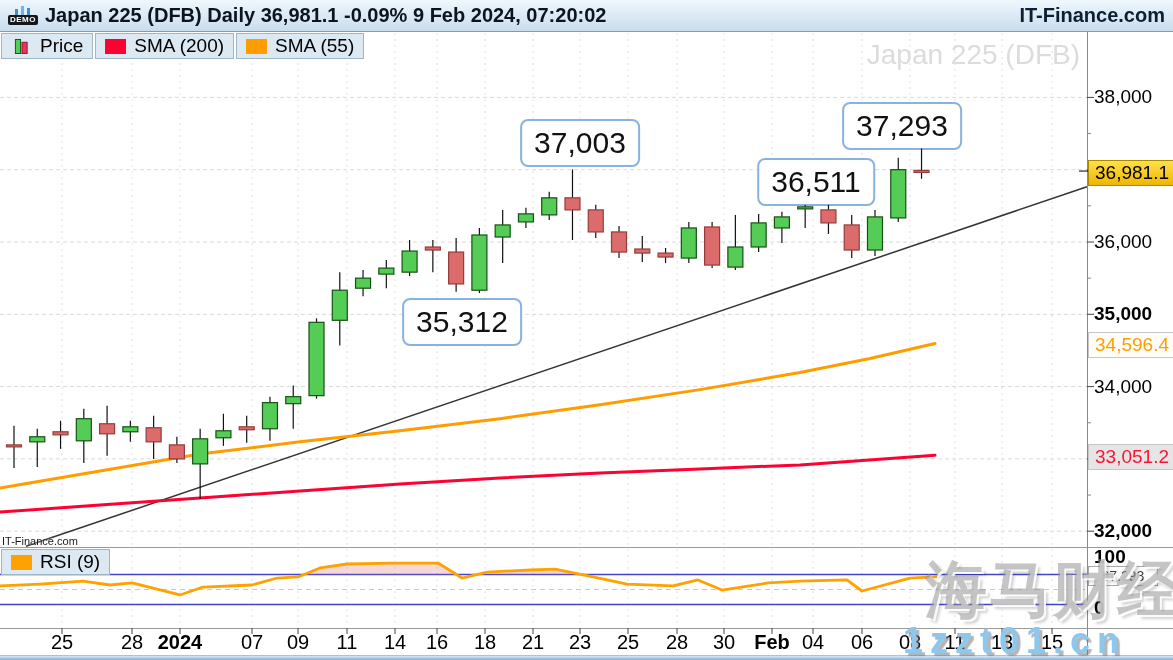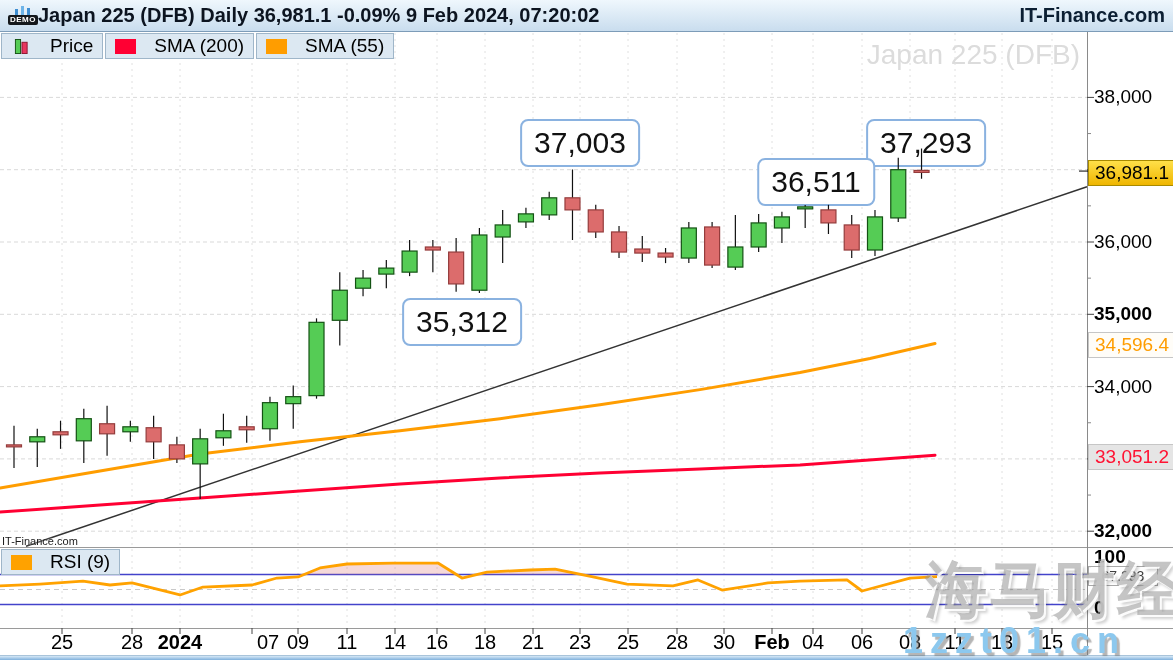--- a/index.html
+++ b/index.html
@@ -1,29 +1,29 @@
 <!DOCTYPE html>
 <html><head>
 <meta charset="utf-8">
 <style>
   html,body{margin:0;padding:0;}
   #app{position:relative;width:1173px;height:660px;background:#fff;overflow:hidden;
        font-family:"Liberation Sans",sans-serif;}
   
   #hdr{position:absolute;left:0;top:0;width:1173px;height:32px;box-sizing:border-box;
        background:linear-gradient(#eff7fd,#c9ddee);border-bottom:1px solid #7d9cb8;
-       display:flex;align-items:center;padding:0 8px;z-index:7;}
+       display:flex;align-items:center;padding:0 8px;gap:7px;z-index:7;}
   .demo{display:flex;flex-direction:column;align-items:center;line-height:1;}
   .demo-badge{background:#14181c;color:#fff;font-size:8px;font-weight:bold;
        padding:1px 2px;border-radius:2px;letter-spacing:.5px;}
   #hdr-title{font-weight:bold;font-size:20px;color:#0c1420;white-space:nowrap;}
   #brand{margin-left:auto;font-weight:bold;font-size:20px;color:#0c1f33;}
   
   #chips{position:absolute;top:33px;left:1px;display:flex;gap:2px;z-index:6;}
-  .chip{display:flex;align-items:center;gap:18px;background:#dce8f2;border:1px solid #9fb6c9;
+  .chip{display:flex;align-items:center;gap:8px;background:#dce8f2;border:1px solid #9fb6c9;
         padding:0 9px;height:26px;font-size:19px;color:#000;box-sizing:border-box;cursor:default;}
   .swatch{width:21px;height:15px;display:inline-block;}
   #rsi-chip{position:absolute;top:549px;left:1px;z-index:6;}
   
   #wm-symbol{position:absolute;top:39px;right:93px;font-size:28px;color:#dcdcdc;z-index:1;}
   #wm-cn{position:absolute;left:925px;top:548px;font-size:62px;font-weight:bold;z-index:8;
         color:rgba(150,150,150,.55);text-shadow:2px 2px 0 rgba(255,255,255,.9),4px 4px 3px rgba(0,0,0,.18);
         letter-spacing:2px;pointer-events:none;white-space:nowrap;}
   #wm-url{position:absolute;left:903px;top:620px;font-size:36px;font-weight:bold;z-index:8;
         color:#8cc8ee;text-shadow:3px 3px 1px rgba(120,120,120,.55);letter-spacing:7px;
@@ -146,21 +146,21 @@
       <line x1="910" y1="549" x2="910" y2="627" stroke="#e0e0e0" stroke-dasharray="2 4"></line>
       <line x1="955" y1="33" x2="955" y2="546" stroke="#e0e0e0" stroke-dasharray="2 4"></line>
       <line x1="955" y1="549" x2="955" y2="627" stroke="#e0e0e0" stroke-dasharray="2 4"></line>
       <line x1="1002" y1="33" x2="1002" y2="546" stroke="#e0e0e0" stroke-dasharray="2 4"></line>
       <line x1="1002" y1="549" x2="1002" y2="627" stroke="#e0e0e0" stroke-dasharray="2 4"></line>
       <line x1="1052" y1="33" x2="1052" y2="546" stroke="#e0e0e0" stroke-dasharray="2 4"></line>
       <line x1="1052" y1="549" x2="1052" y2="627" stroke="#e0e0e0" stroke-dasharray="2 4"></line>
     </svg>
   <div id="callouts">
       <div class="co" style="left: 580px; top: 143px;">37,003</div>
-      <div class="co" style="left: 926px; top: 126px; margin-top: 17px;">37,293</div>
+      <div class="co" style="left: 902px; top: 126px;">37,293</div>
       <div class="co" style="left: 816px; top: 182px;">36,511</div>
       <div class="co" style="left: 462px; top: 322px;">35,312</div>
     </div>
   <svg id="plot-svg" class="layer" width="1173" height="660">
       <line x1="26" y1="546.2384" x2="1087" y2="186.7628" stroke="#333333" stroke-width="1.5"></line>
       <polyline points="0,512.1128 100,505.0997 200,498.08660000000003 300,491.00120000000004 400,483.98810000000003 500,477.98720000000003 600,472.9262 700,468.9497 800,464.9009 935,455.1982400000002" fill="none" stroke="#ff0033" stroke-width="3" stroke-linecap="round"></polyline>
       <polyline points="0,488.0369 100,470.9741 200,453.9113 300,441.8372 400,430.7753 500,418.7012 600,404.675 700,389.63660000000004 800,372.5738 870,358.4753 935,343.4802799999999" fill="none" stroke="#ff9d00" stroke-width="3" stroke-linecap="round"></polyline>
       <g>
         <line x1="14" y1="425.7866" x2="14" y2="467.9375" stroke="#111111" stroke-width="1.2"></line>
         <rect x="6.5" y="444.8738" width="15" height="2" fill="#dc6c6c" stroke="#943c3c" stroke-width="1.2"></rect>
@@ -301,21 +301,21 @@
   <div id="lab-sma55" class="badge">34,596.4</div>
   <div id="lab-sma200" class="badge">33,051.2</div>
   <div id="lab-rsi-top" class="ylab b">100</div>
   <div id="lab-rsi" class="badge">67.293</div>
   <div id="lab-rsi-bot" class="ylab b">0</div>
 
   <div id="xlabs">
       <div class="xlab" style="left: 62px;">25</div>
       <div class="xlab" style="left: 132px;">28</div>
       <div class="xlab b" style="left: 180px;">2024</div>
-      <div class="xlab" style="left: 268px; text-align: center;">07</div>
+      <div class="xlab" style="left: 252px; text-align: center;">07</div>
       <div class="xlab" style="left: 298px;">09</div>
       <div class="xlab" style="left: 347px;">11</div>
       <div class="xlab" style="left: 395px; text-align: center;">14</div>
       <div class="xlab" style="left: 437px;">16</div>
       <div class="xlab" style="left: 485px;">18</div>
       <div class="xlab" style="left: 533px;">21</div>
       <div class="xlab" style="left: 580px;">23</div>
       <div class="xlab" style="left: 628px;">25</div>
       <div class="xlab" style="left: 677px;">28</div>
       <div class="xlab" style="left: 724px;">30</div>

